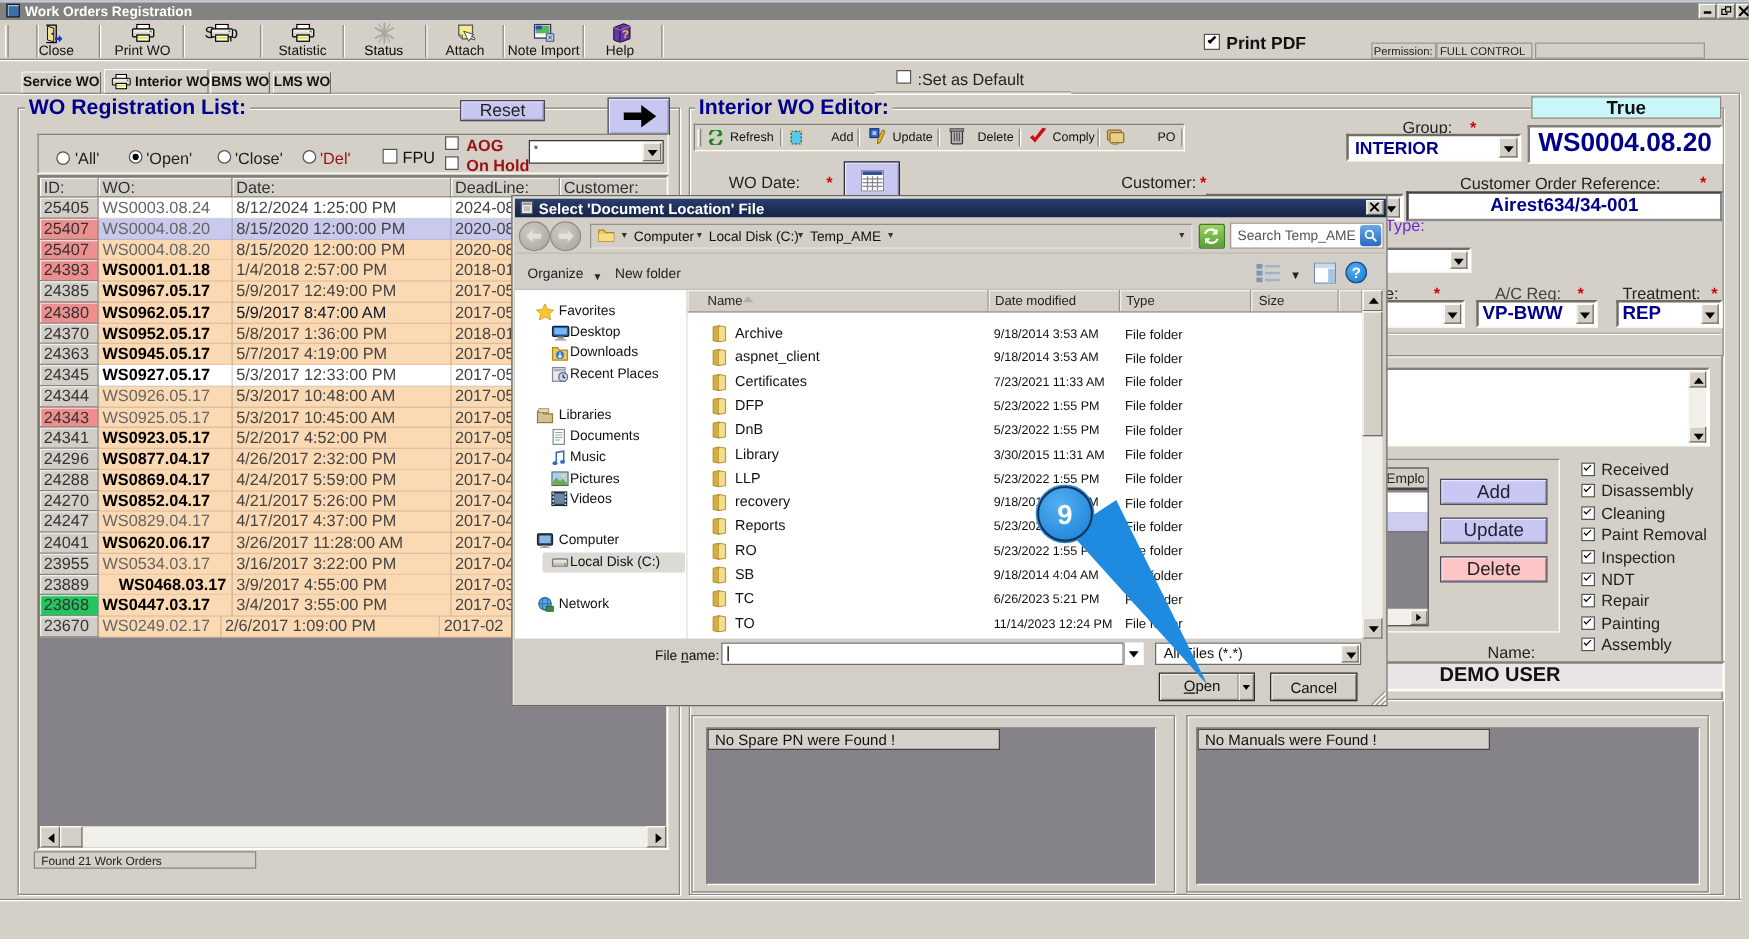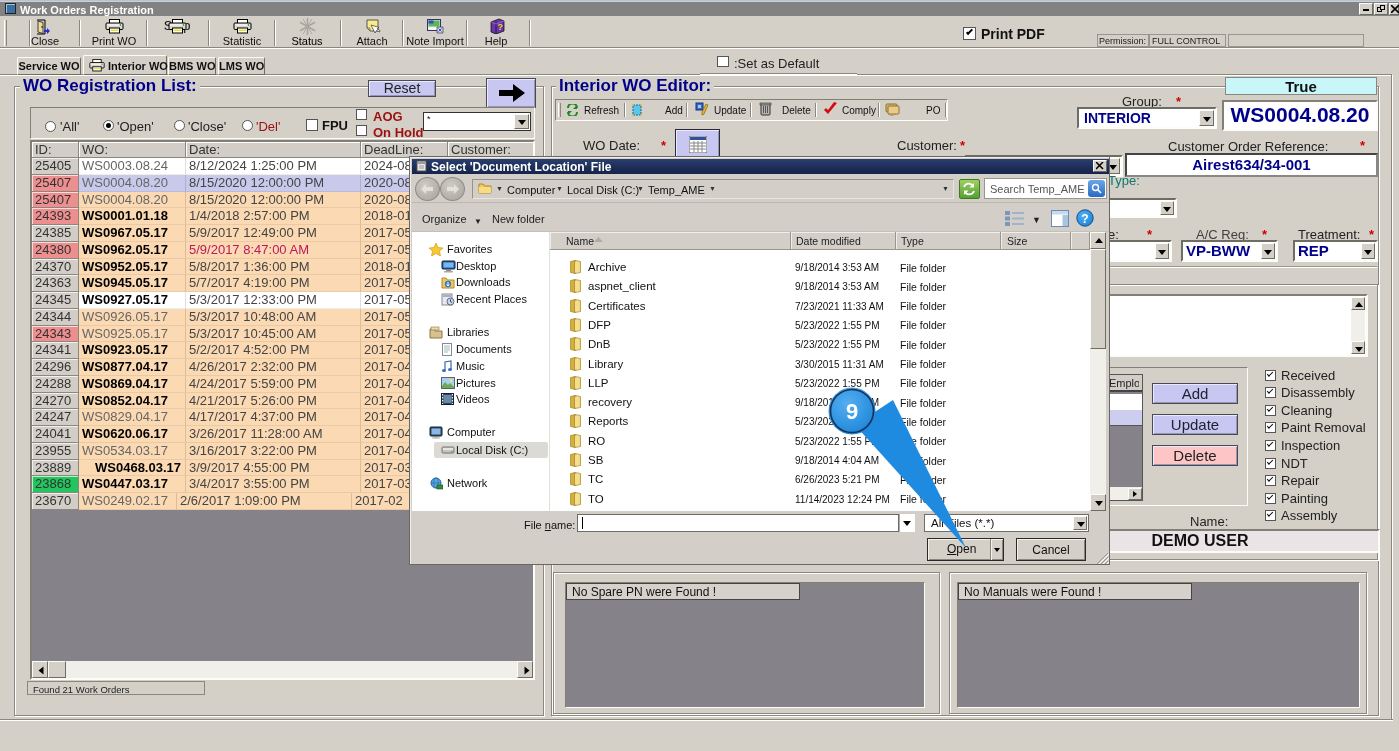--- a/index.html
+++ b/index.html
@@ -173,21 +173,21 @@
 <div class="a" style="left:45px;top:121px;width:11px;height:11px;border-radius:50%;background:#fff;border:1px solid #555"></div>
 <div class="a" style="left:60px;top:119px;color:#222">'All'</div>
 <div class="a" style="left:103px;top:120px;width:11px;height:11px;border-radius:50%;background:#fff;border:1px solid #555"></div>
 <div class="a" style="left:106px;top:123px;width:5px;height:5px;border-radius:50%;background:#000"></div>
 <div class="a" style="left:117px;top:119px;color:#222">'Open'</div>
 <div class="a" style="left:174px;top:120px;width:11px;height:11px;border-radius:50%;background:#fff;border:1px solid #555"></div>
 <div class="a" style="left:188px;top:119px;color:#222">'Close'</div>
 <div class="a" style="left:242px;top:120px;width:11px;height:11px;border-radius:50%;background:#fff;border:1px solid #555"></div>
 <div class="a red" style="left:256px;top:119px">'Del'</div>
 <div class="a cb" style="left:306px;top:119px;width:12px;height:12px"></div>
-<div class="a" style="left:322px;top:118px;font-weight:bold">FPU</div>
+<div class="a" style="left:322px;top:118px;font-weight:normal">FPU</div>
 <div class="a cb" style="left:356px;top:109px;width:11px;height:11px"></div>
 <div class="a red" style="left:373px;top:109px;font-weight:bold">AOG</div>
 <div class="a cb" style="left:356px;top:125px;width:11px;height:11px"></div>
 <div class="a red" style="left:373px;top:125px;font-weight:bold">On Hold</div>
 <div class="a" style="left:423px;top:112px;width:108px;height:19px;background:#fff;border:1px solid #333">
   <div style="font-size:9px;margin:1px 0 0 3px">*</div>
   <div class="cbtn" style="right:1px;top:1px;width:15px;height:15px"></div>
   <div class="dar" style="right:4px;top:7px"></div>
 </div>
 
@@ -231,21 +231,21 @@
     <div style="display:flex;height:16.75px;line-height:16px">
       <div style="width:47px;background:#d2cec7;border-right:1px solid #8a877f;border-bottom:1px solid #8a877f;box-shadow:inset 1px 1px 0 rgba(255,255,255,.7);padding-left:3px;color:#333">24385</div>
       <div style="width:107px;background:#fbd9b3;border-right:1px solid rgba(0,0,0,.12);border-bottom:1px solid rgba(0,0,0,.07);padding-left:3px;color:#000;font-weight:bold">WS0967.05.17</div>
       <div style="width:175px;background:#fbd9b3;border-right:1px solid rgba(0,0,0,.12);border-bottom:1px solid rgba(0,0,0,.07);padding-left:3px;color:#444">5/9/2017 12:49:00 PM</div>
       <div style="width:87px;background:#fbd9b3;border-right:1px solid rgba(0,0,0,.12);border-bottom:1px solid rgba(0,0,0,.07);padding-left:3px;color:#444">2017-05</div>
       <div style="flex:1;background:#fbd9b3;border-bottom:1px solid rgba(0,0,0,.07)"></div>
     </div>
     <div style="display:flex;height:16.75px;line-height:16px">
       <div style="width:47px;background:#ee8f8f;border-right:1px solid #8a877f;border-bottom:1px solid #8a877f;box-shadow:inset 1px 1px 0 rgba(255,255,255,.7);padding-left:3px;color:#333">24380</div>
       <div style="width:107px;background:#fbd9b3;border-right:1px solid rgba(0,0,0,.12);border-bottom:1px solid rgba(0,0,0,.07);padding-left:3px;color:#000;font-weight:bold">WS0962.05.17</div>
-      <div style="width:175px;background:#fbd9b3;border-right:1px solid rgba(0,0,0,.12);border-bottom:1px solid rgba(0,0,0,.07);padding-left:3px;color:#be185d">5/9/2017 8:47:00 AM</div>
+      <div style="width:175px;background:#fbd9b3;border-right:1px solid rgba(0,0,0,.12);border-bottom:1px solid rgba(0,0,0,.07);padding-left:3px;color:#0f172a">5/9/2017 8:47:00 AM</div>
       <div style="width:87px;background:#fbd9b3;border-right:1px solid rgba(0,0,0,.12);border-bottom:1px solid rgba(0,0,0,.07);padding-left:3px;color:#444">2017-05</div>
       <div style="flex:1;background:#fbd9b3;border-bottom:1px solid rgba(0,0,0,.07)"></div>
     </div>
     <div style="display:flex;height:16.75px;line-height:16px">
       <div style="width:47px;background:#d2cec7;border-right:1px solid #8a877f;border-bottom:1px solid #8a877f;box-shadow:inset 1px 1px 0 rgba(255,255,255,.7);padding-left:3px;color:#333">24370</div>
       <div style="width:107px;background:#fbd9b3;border-right:1px solid rgba(0,0,0,.12);border-bottom:1px solid rgba(0,0,0,.07);padding-left:3px;color:#000;font-weight:bold">WS0952.05.17</div>
       <div style="width:175px;background:#fbd9b3;border-right:1px solid rgba(0,0,0,.12);border-bottom:1px solid rgba(0,0,0,.07);padding-left:3px;color:#444">5/8/2017 1:36:00 PM</div>
       <div style="width:87px;background:#fbd9b3;border-right:1px solid rgba(0,0,0,.12);border-bottom:1px solid rgba(0,0,0,.07);padding-left:3px;color:#444">2018-01</div>
       <div style="flex:1;background:#fbd9b3;border-bottom:1px solid rgba(0,0,0,.07)"></div>
     </div>
@@ -444,21 +444,21 @@
     <div class="dar" style="right:4px;top:8px"></div>
 </div>
 
 <div class="a" style="left:1225px;top:77px;width:152px;height:18px;background:#c9f7f9;border:1px solid #8a877f;text-align:center;font-size:15px;font-weight:bold;padding-top:0px">True</div>
 <div class="a sk2" style="left:1222px;top:100px;width:156px;height:31px;background:#fff;text-align:center"><span style="font-size:21px;font-weight:bold;color:#00008b;line-height:26px">WS0004.08.20</span></div>
 
 <div class="a" style="left:1168px;top:139px;color:#222">Customer Order Reference:</div>
 <div class="a ast" style="left:1360px;top:138px">*</div>
 <div class="a" style="left:1125px;top:153px;width:253px;height:24px;background:#fff;border:2px solid;border-color:#444 #888 #888 #444;text-align:center"><span style="font-size:15px;font-weight:bold;color:#00008b;line-height:20px">Airest634/34-001</span></div>
 
-<div class="a" style="left:1108px;top:173px;color:#0f766e">Type:</div>
+<div class="a" style="left:1108px;top:173px;color:#6d28d9">Type:</div>
 <div class="a combo" style="left:1040px;top:198px;width:137px;height:20px">
     <div class="cbtn" style="right:1px;top:1px;width:14px;height:14px"></div>
     <div class="dar" style="right:4px;top:7px"></div>
   </div>
 
 <div class="a" style="left:1062px;top:227px;color:#222">A/C Type:</div>
 <div class="a ast" style="left:1147px;top:227px">*</div>
 <div class="a combo" style="left:1040px;top:240px;width:132px;height:22px">
     <div class="cbtn" style="right:1px;top:1px;width:14px;height:16px"></div>
     <div class="dar" style="right:4px;top:8px"></div>

